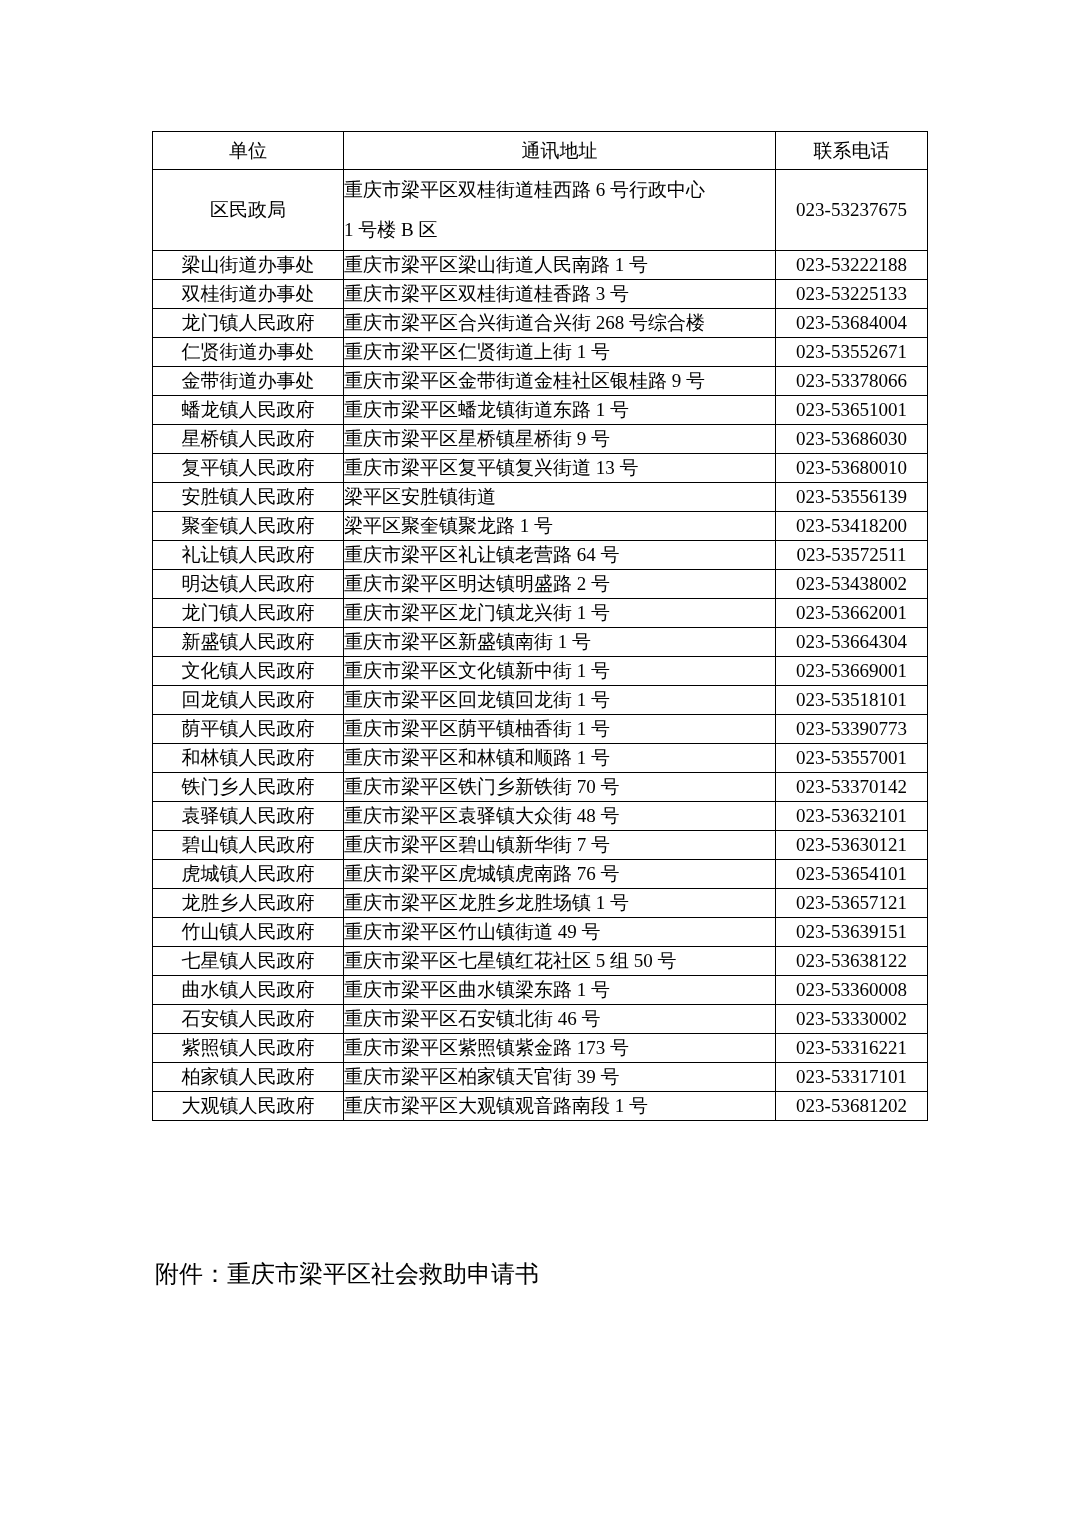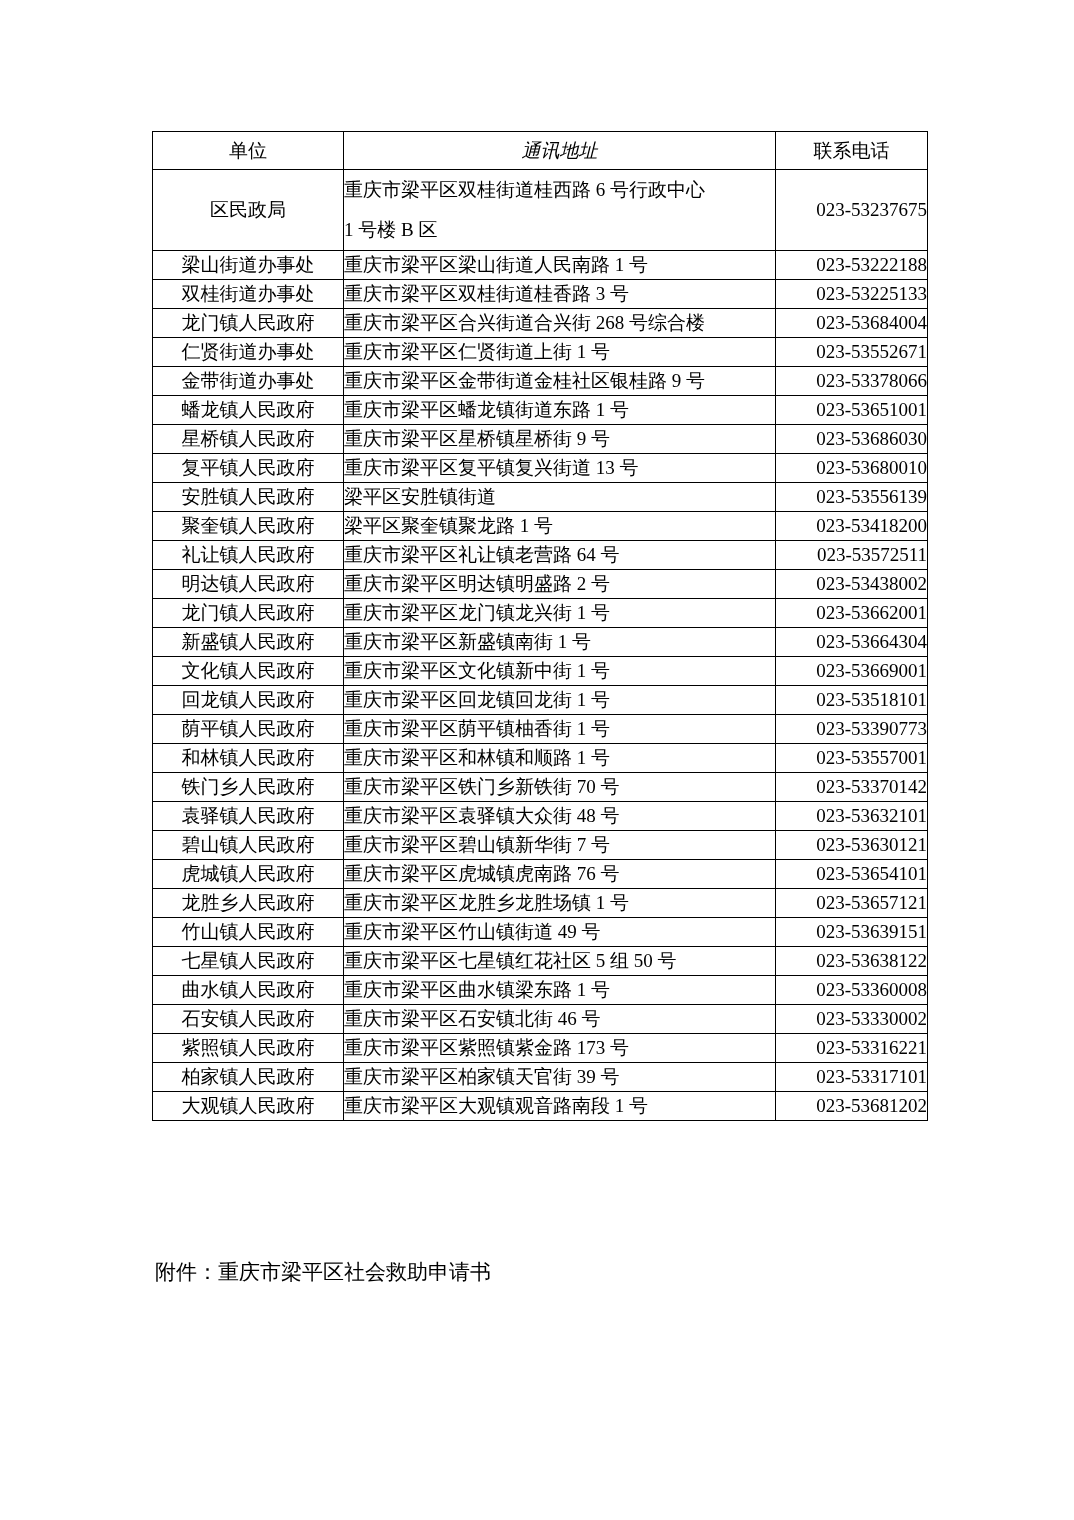--- a/index.html
+++ b/index.html
@@ -31,54 +31,54 @@
   table.contacts th,
   table.contacts td {
     border: 1px solid #000000;
     font-size: 19px;
     font-weight: normal;
     padding: 0;
     vertical-align: middle;
     overflow: hidden;
   }
   .col-unit  { width: 190px; }
-  .col-addr  { width: 431px; font-style: italic; }
+  .col-addr  { width: 431px; }
   .col-phone { width: 151px; }
   table.contacts th {
     height: 37px;
     text-align: center;
   }
   table.contacts td {
     height: 28px;
     line-height: 1.45;
   }
   .cell-unit {
     text-align: center;
   }
   .cell-addr {
     text-align: left;
     padding-left: 8px;
     white-space: pre-line;
   }
   .cell-phone {
-    text-align: right;
+    text-align: center;
     font-family: "Liberation Serif", "DejaVu Serif", serif;
   }
   tbody tr:first-child td {
     height: 77px;
   }
   tbody tr:first-child .cell-addr {
     line-height: 2.1;
   }
   .attachment {
     position: absolute;
     left: 155px;
     top: 1258px;
     margin: 0;
-    font-size: 21px;
+    font-size: 24px;
     line-height: 1.4;
   }
 </style>
 </head>
 <body>
 
 <div class="page">
 
   <table class="contacts">
     <thead>

